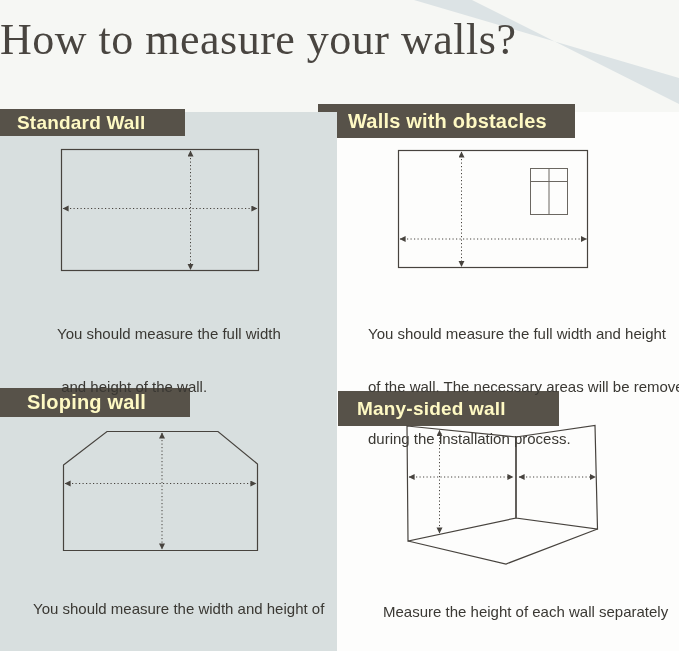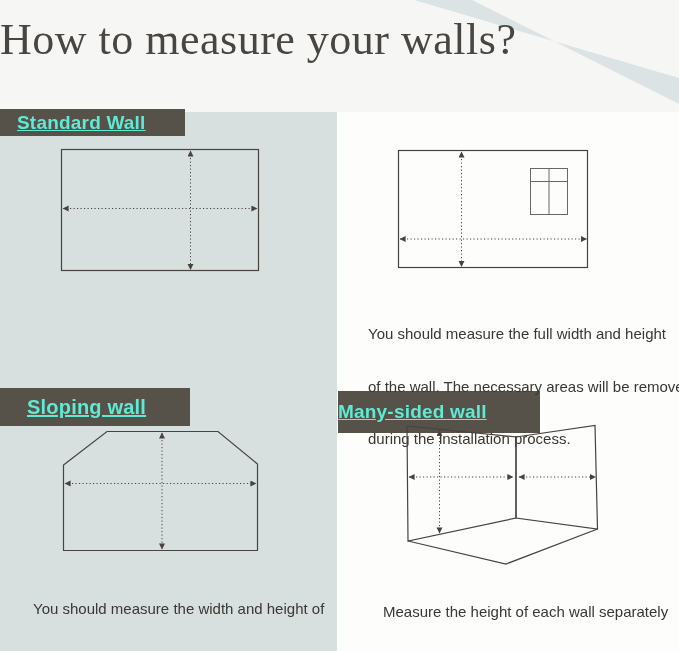--- a/index.html
+++ b/index.html
@@ -11,29 +11,28 @@
   .layer{position:absolute;}
   #band-svg{left:0;top:0;z-index:0;}
   #page-title{
     left:0;top:13px;width:679px;z-index:1;
     font-family:"Liberation Serif",serif;font-size:44px;line-height:54px;
     color:#494540;letter-spacing:0.5px;
   }
   #right-panel{left:337px;top:112px;width:342px;height:539px;background:#fdfdfc;z-index:1;}
   #left-panel{left:0;top:112px;width:337px;height:539px;background:#d8dfdf;z-index:3;}
   .bar{
-    position:absolute;background:#575249;color:#5eead4;
+    position:absolute;background:#575249;color:#fef9c3;
     display:flex;align-items:center;font-weight:700;z-index:4;
     letter-spacing:0.2px;
-    text-decoration:underline;
   }
   #bar-standard{left:0;top:109px;width:168px;height:27px;padding-left:17px;font-size:19px;}
   #bar-obstacles{left:318px;top:104px;width:227px;height:34px;padding-left:30px;font-size:20px;z-index:2;}
-  #bar-sloping{left:0;top:388px;width:163px;height:38px;padding-left:27px;font-size:20px;}
-  #bar-many{left:338px;top:391px;width:202px;height:42px;font-size:19px;}
+  #bar-sloping{left:0;top:388px;width:163px;height:29px;padding-left:27px;font-size:20px;}
+  #bar-many{left:338px;top:391px;width:202px;height:35px;padding-left:19px;font-size:19px;}
   .caption{
     position:absolute;z-index:5;color:#3a3833;font-size:15px;line-height:17.5px;
     white-space:pre;
   }
   #caption-standard{left:57px;top:290px;}
   #caption-obstacles{left:368px;top:290px;}
   #caption-sloping{left:33px;top:565px;}
   #caption-many{left:383px;top:568px;}
   #diagram-svg{left:0;top:0;z-index:5;pointer-events:none;}
   #diagram-svg .wall{fill:none;stroke:#47433e;stroke-width:1.2;}
@@ -45,32 +44,39 @@
 
 <div id="canvas">
 
   <svg id="band-svg" class="layer" width="679" height="651" viewBox="0 0 679 651">
     <polygon points="414,0 472,0 679,104 679,78" fill="#dce3e5"></polygon>
   </svg>
 
   <div id="page-title" class="layer">How to measure your walls?</div>
 
   <div id="right-panel" class="layer"></div>
+  <div id="bar-obstacles" class="bar">
+    <span>Walls with obstacles</span>
+  </div>
   <div id="left-panel" class="layer"></div>
 
   <div id="bar-standard" class="bar">
     <span>Standard Wall</span>
   </div>
   <div id="bar-sloping" class="bar">
     <span>Sloping wall</span>
   </div>
   <div id="bar-many" class="bar">
     <span>Many-sided wall</span>
   </div>
 
+  <div id="caption-standard" class="caption">
+    <div>You should measure the full width</div>
+    <div> and height of the wall.</div>
+  </div>
   <div id="caption-obstacles" class="caption">
     <div>You should measure the full width and height</div>
     <div>of the wall. The necessary areas will be removed</div>
     <div>during the installation process.</div>
   </div>
   <div id="caption-sloping" class="caption">
     <div>You should measure the width and height of</div>
     
     
     

